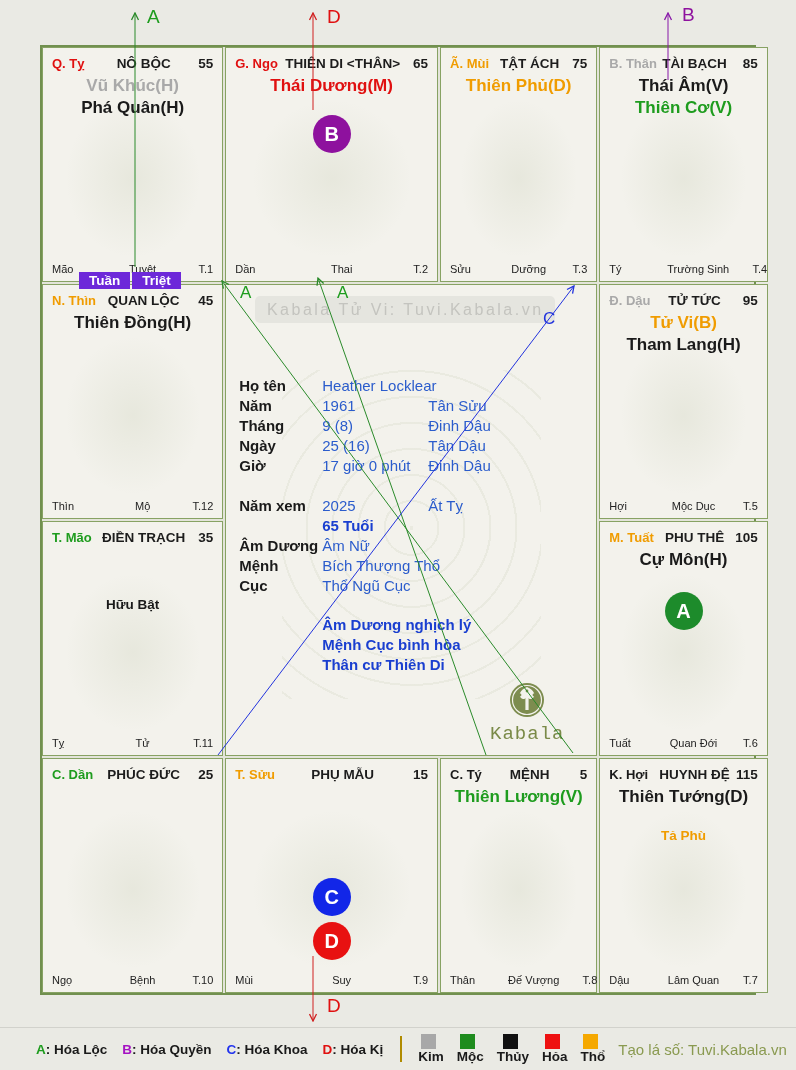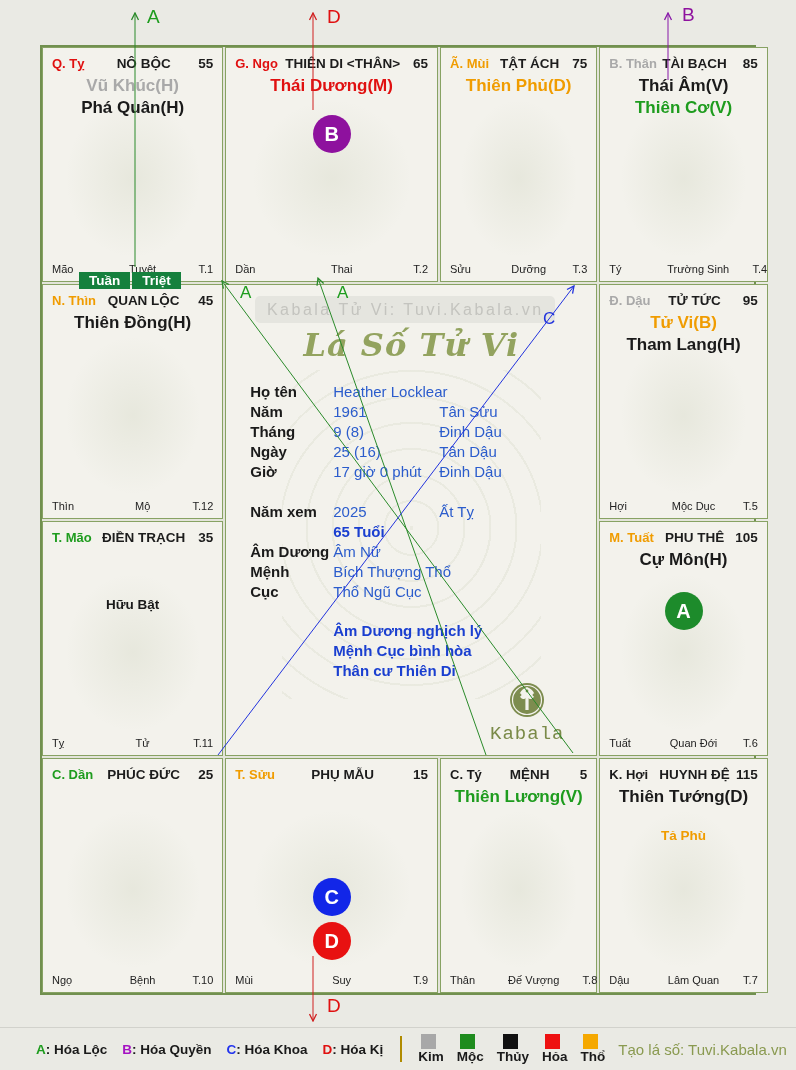--- a/index.html
+++ b/index.html
@@ -42,27 +42,27 @@
   .black{color:#1a1a1a}
   
   .circle-badge{position:absolute;left:50%;margin-left:-19px;width:38px;height:38px;border-radius:50%;
     color:#fff;font-weight:bold;font-size:20px;line-height:38px;text-align:center;z-index:3;}
   .bg-purple{background:#8e119e;top:67px}
   .bg-green{background:#1d8b2b;top:70px}
   .bg-blue{background:#1226e8;top:119px}
   .bg-red{background:#e81111;top:163px}
   
   .tt-wrap{position:absolute;top:-13px;left:36px;display:flex;gap:2px;z-index:5;}
-  .tt{background:#15803d;color:#fff;font-weight:bold;font-size:13.5px;padding:1px 10px;white-space:nowrap;}
+  .tt{background:#6d28d9;color:#fff;font-weight:bold;font-size:13.5px;padding:1px 10px;white-space:nowrap;}
   
   .wm-pill{position:absolute;top:11px;left:29px;width:300px;height:27px;background:#e5e5df;border-radius:5px;
     color:#c4c4bf;font-size:16px;letter-spacing:2.5px;line-height:27px;text-align:center;white-space:nowrap;z-index:2;}
   .center-title{position:absolute;top:41px;left:0;right:0;text-align:center;z-index:2;
     font-family:"DejaVu Serif",serif;font-style:italic;font-weight:bold;font-size:32px;color:#93a35f;letter-spacing:1px;}
-  .info{position:absolute;top:96px;left:13px;right:4px;font-size:15px;z-index:2;margin-left:11px;}
+  .info{position:absolute;top:90px;left:13px;right:4px;font-size:15px;z-index:2;}
   .irow{display:flex;height:20px;align-items:center;white-space:nowrap;}
   .irow.gap{margin-top:20px;}
   .ilabel{width:83px;flex:none;font-weight:bold;color:#1a1a1a;}
   .iv1{width:106px;flex:none;color:#2b5ccc;}
   .iv1.bold{font-weight:bold;color:#1a3fd0;}
   .iv2{color:#2b5ccc;}
   .notes{margin-top:20px;margin-left:83px;color:#1a3fd0;font-weight:bold;font-size:15px;line-height:20px;}
   .logo{position:absolute;right:24px;bottom:10px;width:90px;text-align:center;z-index:2;}
   .logo-name{font-family:Liberation Mono, monospace;font-size:19px;color:#7a8a48;letter-spacing:1px;}
   
@@ -176,21 +176,20 @@
     </div>
     <div class="cell-foot">
       <span class="f-b">Thìn</span>
       <span class="f-s">Mộ</span>
       <span class="f-t">T.12</span>
     </div>
   </div>
 
   <div class="cell panel">
     <div class="wm-pill">Kabala Tử Vi: Tuvi.Kabala.vn</div>
-    <div class="center-title">Lá Số Tử Vi</div>
     <div class="info">
       <div class="irow">
         <span class="ilabel">Họ tên</span>
         <span class="iv1">Heather Locklear</span>
         <span class="iv2"></span>
       </div>
       <div class="irow">
         <span class="ilabel">Năm</span>
         <span class="iv1">1961</span>
         <span class="iv2">Tân Sửu</span>

